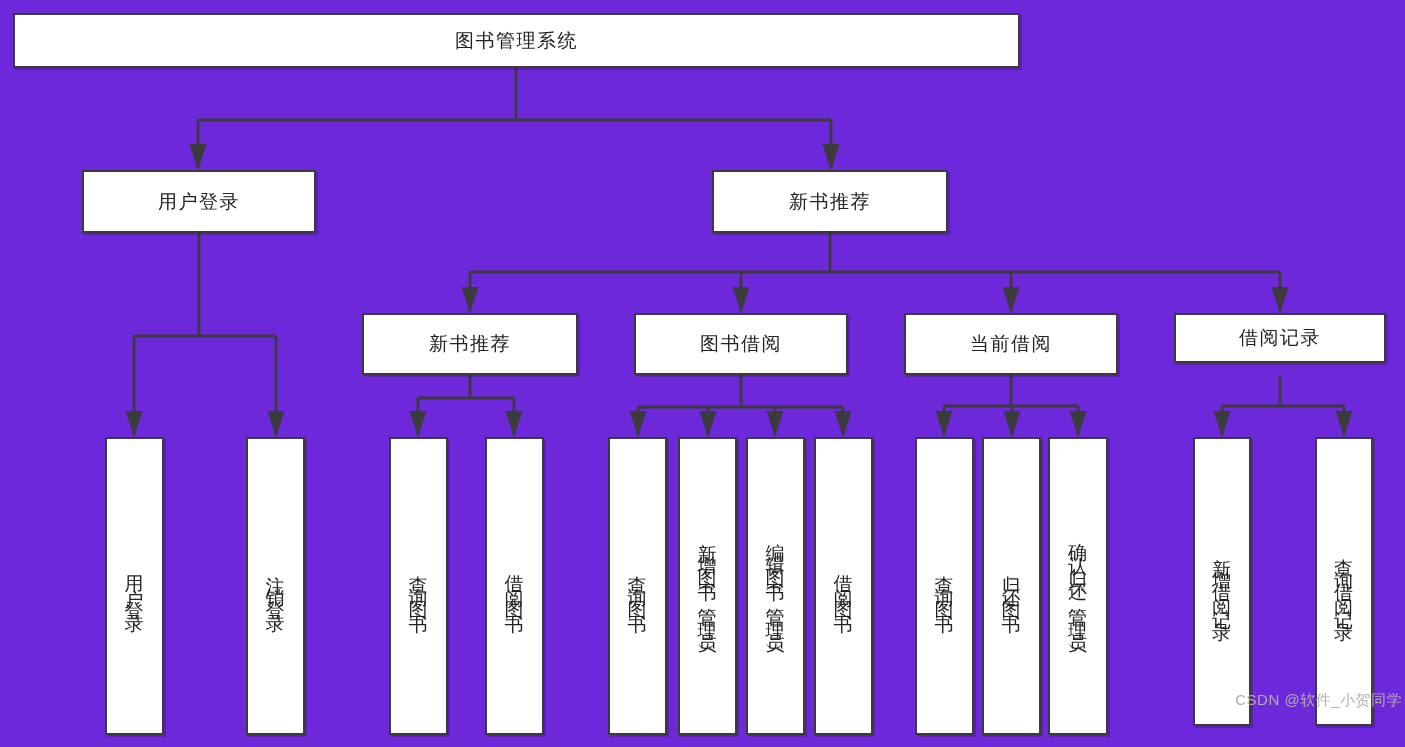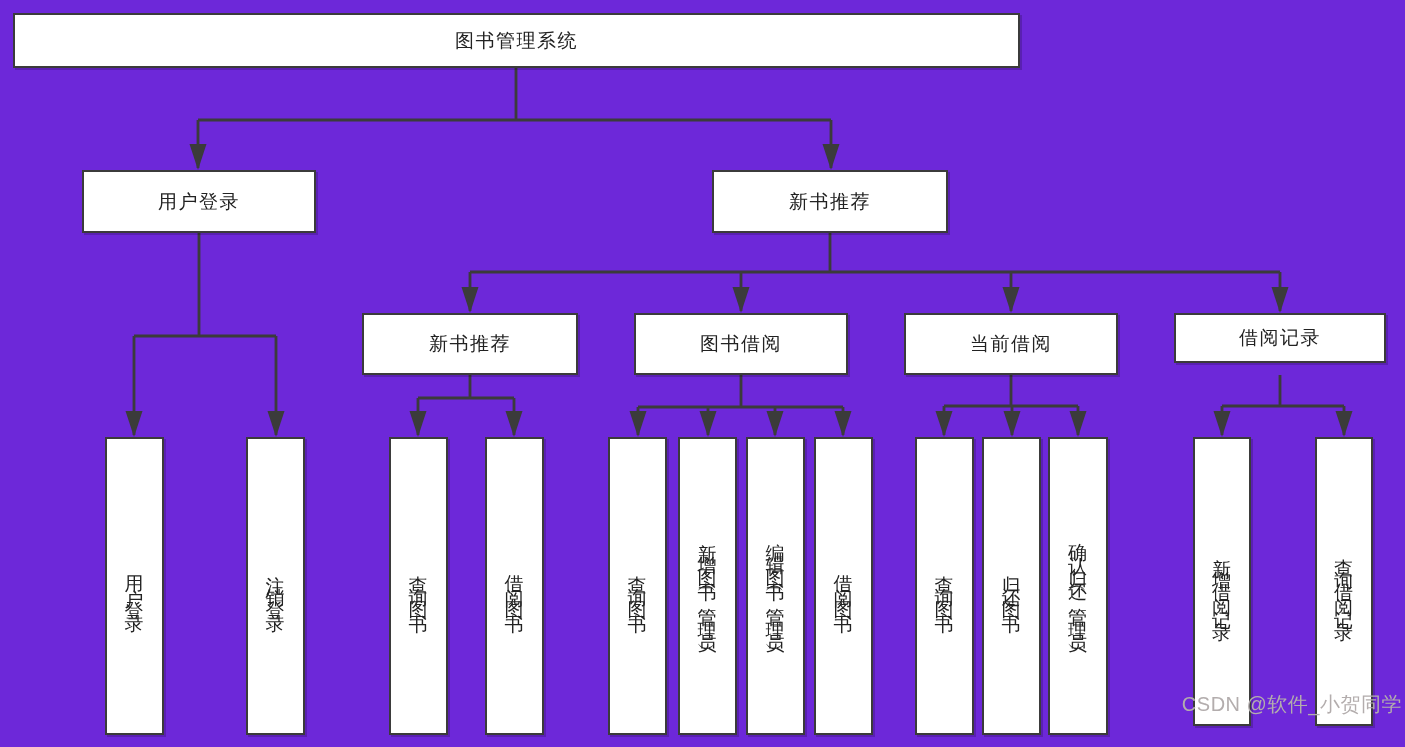--- a/index.html
+++ b/index.html
@@ -43,21 +43,21 @@
     font-size: 19px;
     line-height: 1;
     letter-spacing: 13px;
     color: #222222;
     white-space: nowrap;
   }
   .watermark {
     position: absolute;
     right: 3px;
     top: 691px;
-    font-size: 20px;
+    font-size: 15px;
     color: #b3adad;
     letter-spacing: 0.5px;
     white-space: nowrap;
   }
 </style>
 </head>
 <body>
 
 <div class="canvas">
 

